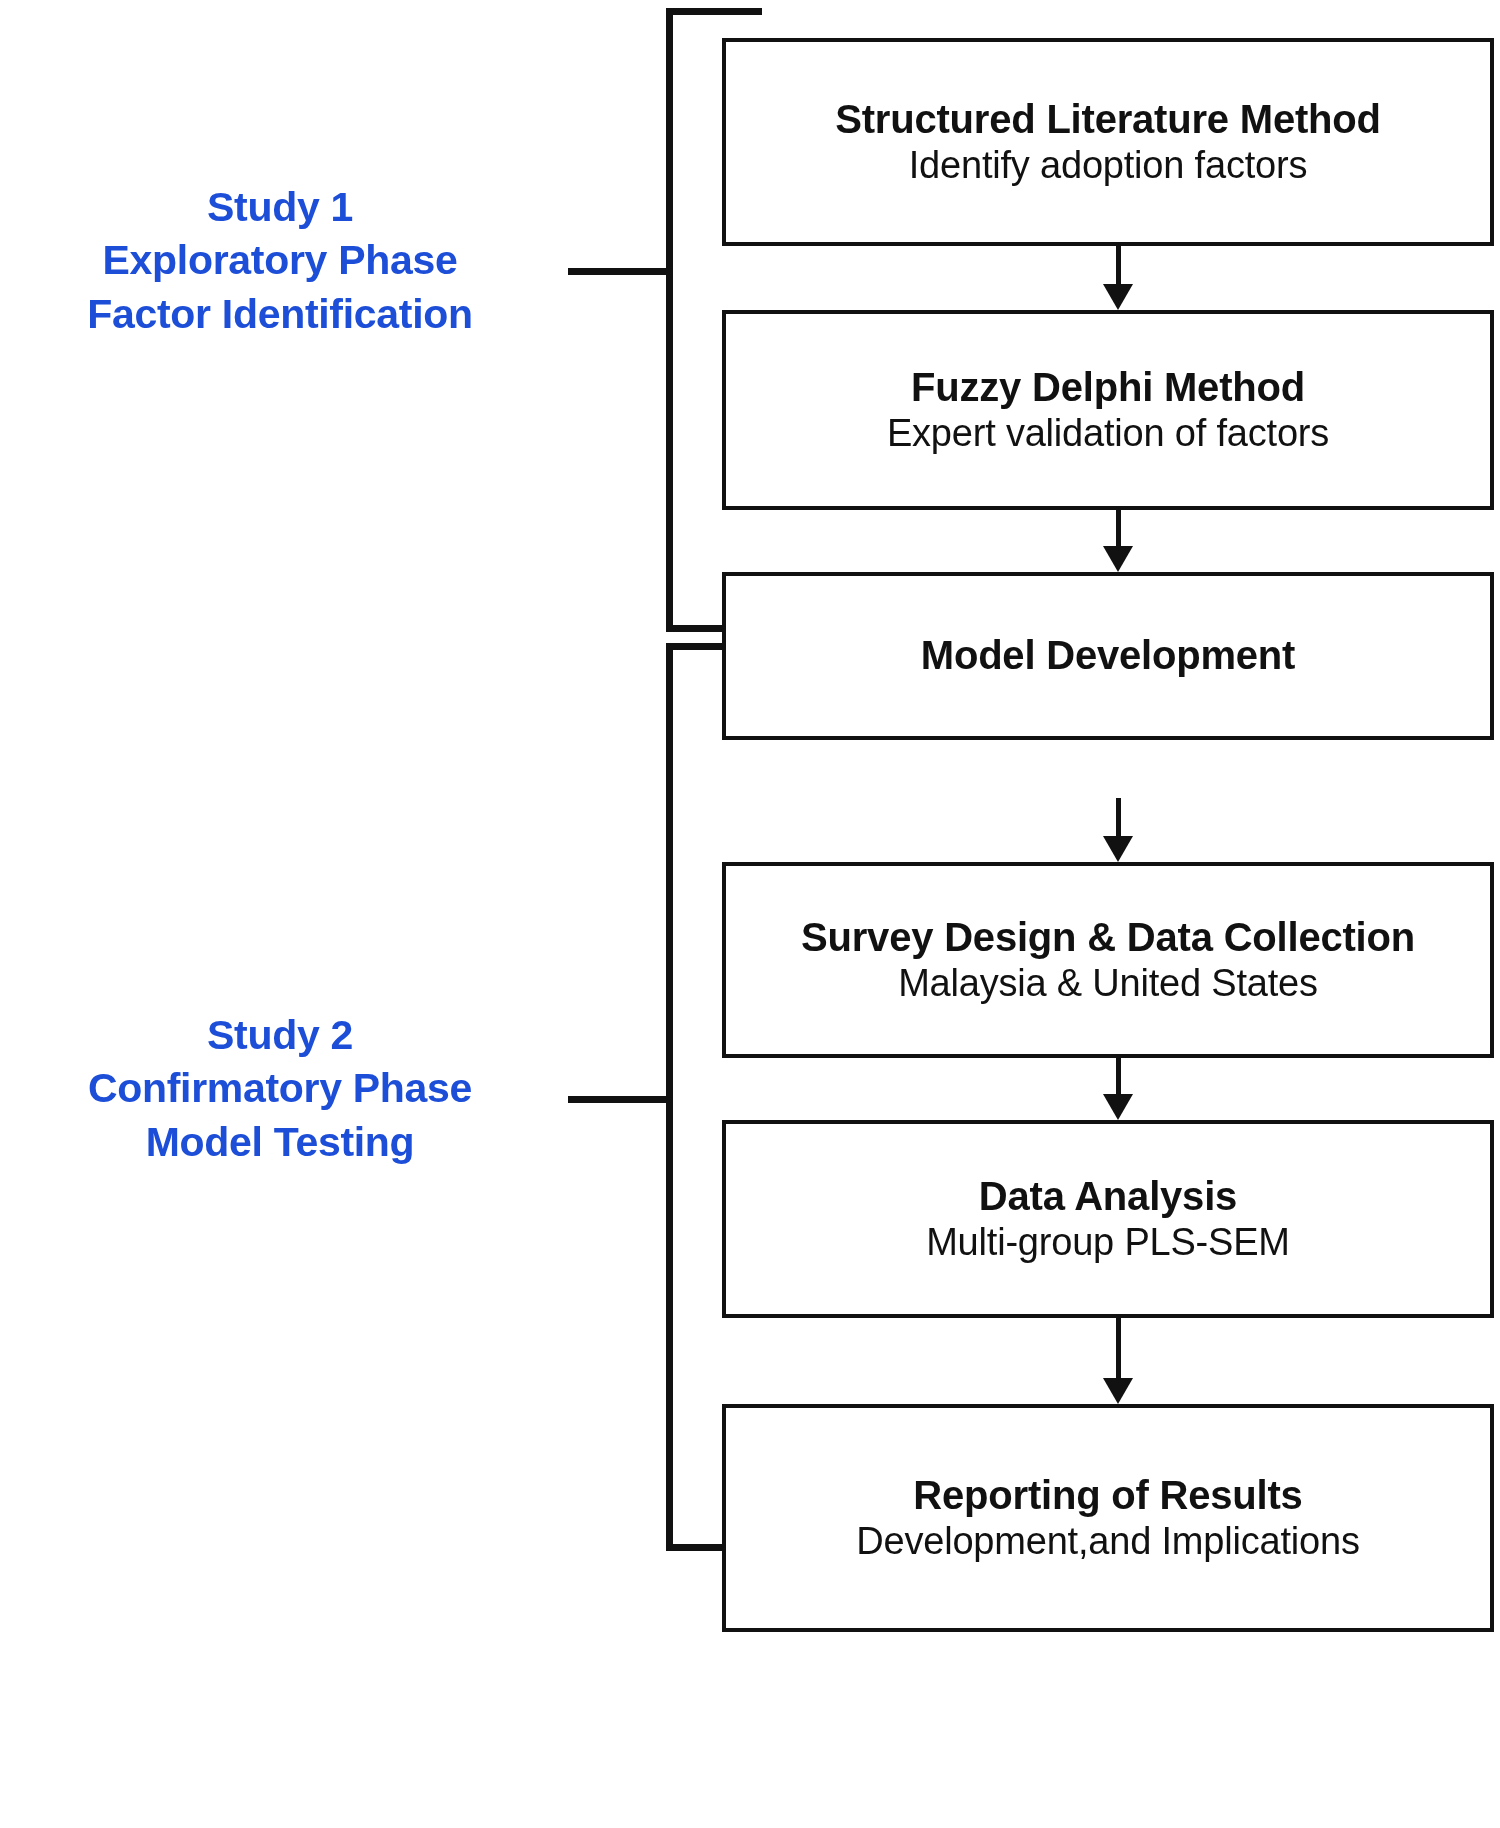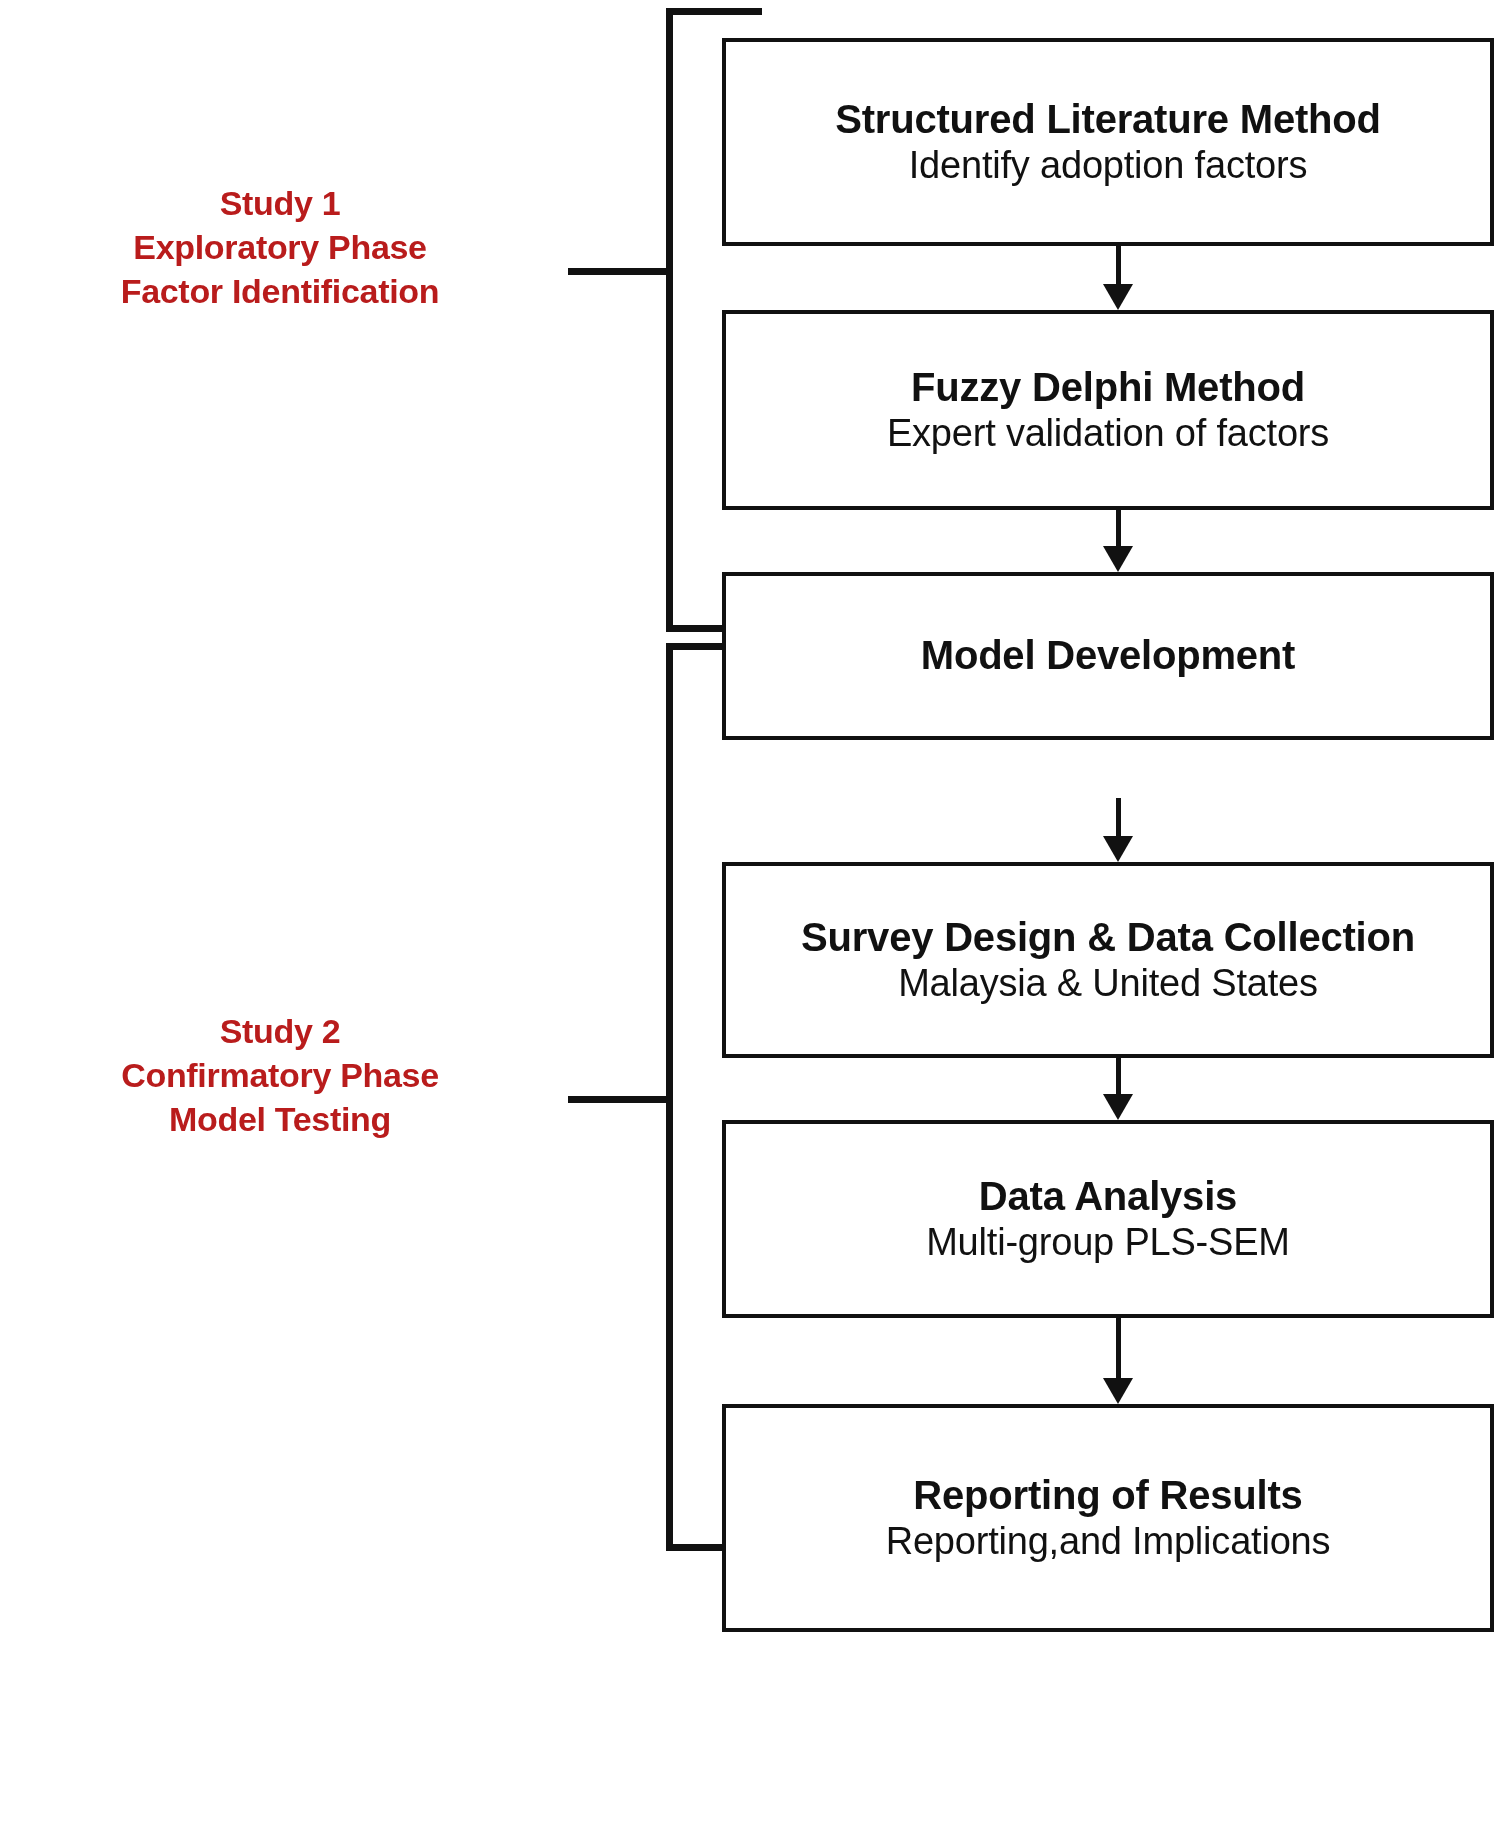--- a/index.html
+++ b/index.html
@@ -92,25 +92,25 @@
     position: absolute;
     height: 7px;
     background: #111111;
   }
 
   
   .phase-label {
     position: absolute;
     text-align: center;
     font-weight: bold;
-    font-size: 34px;
+    font-size: 41px;
     line-height: 1.30;
     letter-spacing: -0.3px;
     white-space: nowrap;
-    color: #b91c1c;
+    color: #1d4ed8;
   }
 </style>
 </head>
 <body>
 
 <div id="canvas">
 
   <div class="bracket" style="left:666px; top:8px; width:110px; height:624px;">
     <div class="vbar" style="height:624px;"></div>
     <div class="tick" style="top:0; width:96px;"></div>
@@ -188,16 +188,16 @@
     <div class="box-sub">Multi-group PLS-SEM</div>
   </div>
 
   <div class="arrow" style="left:1118px; top:1318px; height:86px;">
     <div class="shaft" style="height:64px;"></div>
     <div class="head" style="top:60px;"></div>
   </div>
 
   <div class="box" style="left:722px; top:1404px; width:772px; height:228px;">
     <div class="box-title">Reporting of Results</div>
-    <div class="box-sub">Reporting,and Implications</div>
+    <div class="box-sub">Development,and Implications</div>
   </div>
 
 </div>
 
 </body></html>

